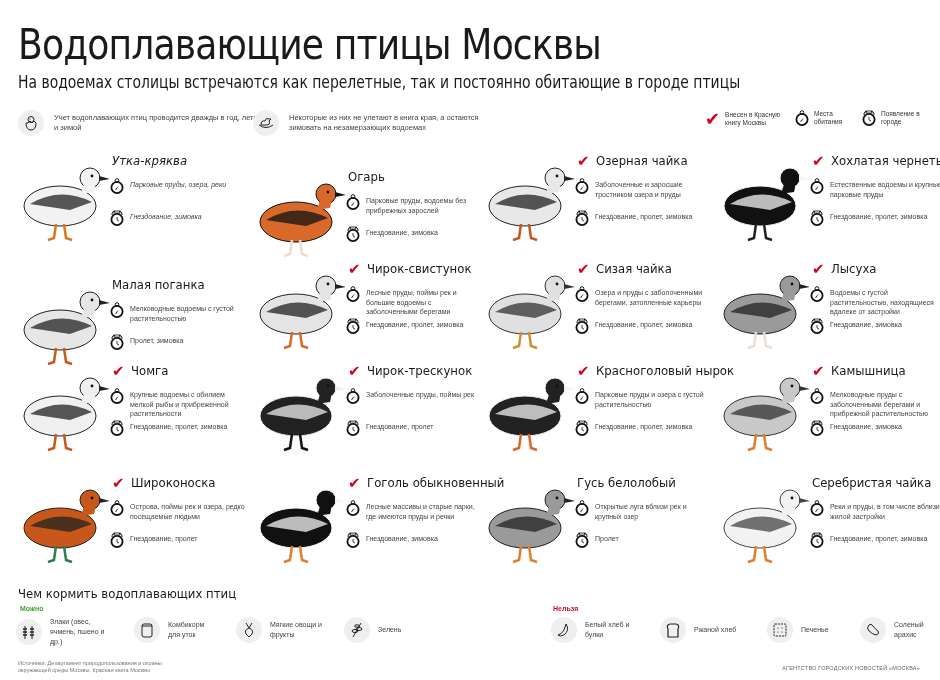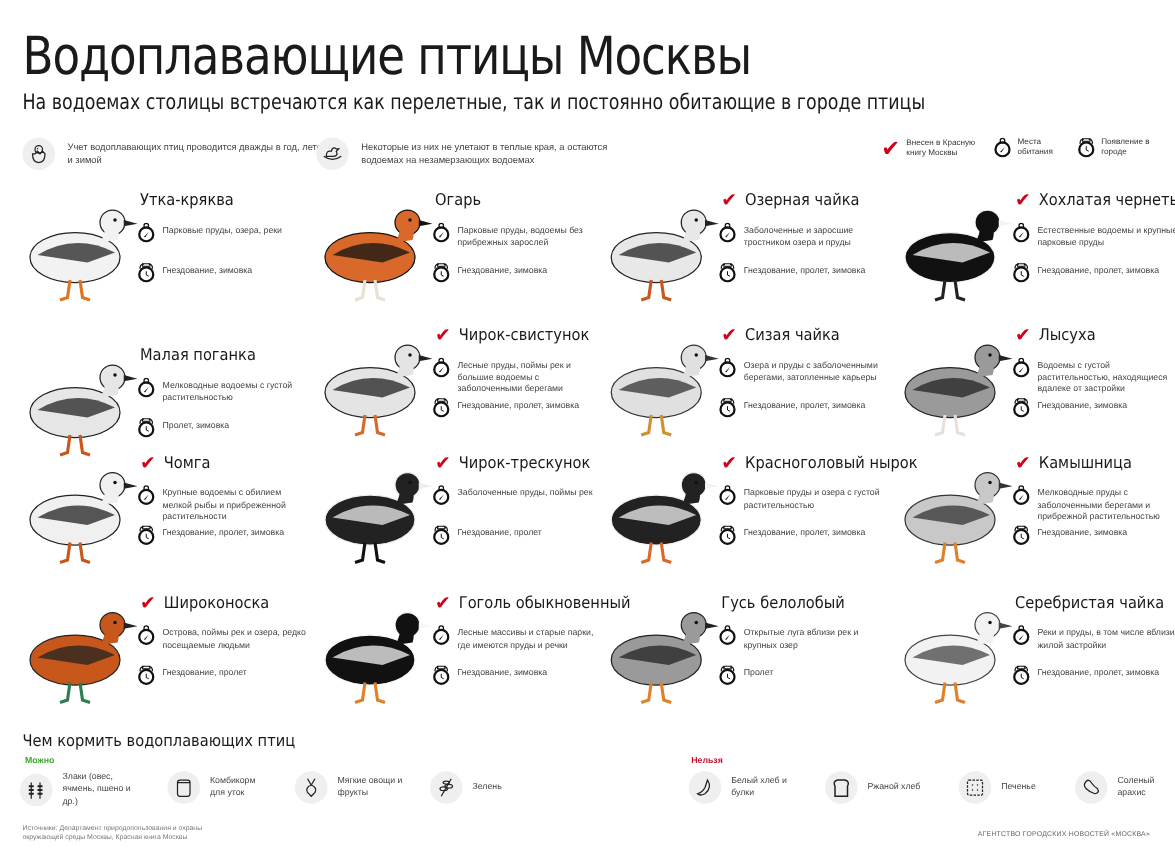--- a/index.html
+++ b/index.html
@@ -65,42 +65,42 @@
   </div>
   <div class="info-text">Учет водоплавающих птиц проводится дважды в год, летом и зимой</div>
 </div>
 <div class="info" style="left:253px;">
   <div class="info-ic">
     <svg width="16" height="14" viewBox="0 0 16 14">
         <path d="M1 9 Q8 14 15 9" fill="none" stroke="#222" stroke-width="1"></path>
         <path d="M3 9 Q3 4 7 5 Q8 1 11 3 L13 3 L11 5 Q13 9 8 9 Z" fill="none" stroke="#222" stroke-width="1"></path>
       </svg>
   </div>
-  <div class="info-text" style="width:220px">Некоторые из них не улетают в теплые края, а остаются водоемах на незамерзающих водоемах</div>
+  <div class="info-text" style="width:220px">Некоторые из них не улетают в книга края, а остаются зимовать на незамерзающих водоемах</div>
 </div>
 
 <div class="legend" style="left:705px;">
   <span class="check">✔</span>
   <span class="legend-text" style="width:58px">Внесен в Красную книгу Москвы</span>
 </div>
 <div class="legend" style="left:795px;">
   <svg class="ic">
       <use href="#compass"></use>
     </svg>
   <span class="legend-text" style="width:38px">Места обитания</span>
 </div>
 <div class="legend" style="left:862px;">
   <svg class="ic">
       <use href="#clock"></use>
     </svg>
   <span class="legend-text" style="width:40px">Появление в городе</span>
 </div>
 
 <div class="grid" id="grid">
-    <div class="card" style="left: 0px; top: 0px;">
+    <div class="card" style="left: 0px; top: 0px; font-style: italic;">
       <svg class="bird" viewBox="0 0 108 88">
         <ellipse cx="50" cy="50" rx="36" ry="20" fill="#f2f2f2" stroke="#222" stroke-width="1"></ellipse>
         <path d="M20 48 Q50 30 82 46 L60 54 Z" fill="#222" opacity="0.75"></path>
         <circle cx="80" cy="22" r="10" fill="#f2f2f2" stroke="#222" stroke-width="1"></circle>
         <path d="M74 28 Q72 36 70 38 L84 36 Q86 30 84 28 Z" fill="#f2f2f2"></path>
         <path d="M89 20 L100 23 L89 25 Z" fill="#222"></path>
         <circle cx="82" cy="20" r="1.4" fill="#111"></circle>
         <path d="M46 68 L44 82 L38 84 M54 68 L56 82 L62 84" fill="none" stroke="#e0751f" stroke-width="2.5"></path>
       </svg>
       <div class="bird-name-row">
@@ -113,21 +113,21 @@
         </svg>
         <span class="row-text">Парковые пруды, озера, реки</span>
       </div>
       <div class="row season">
         <svg class="ic">
           <use href="#clock"></use>
         </svg>
         <span class="row-text">Гнездование, зимовка</span>
       </div>
     </div>
-    <div class="card" style="left: 236px; top: 0px;">
+    <div class="card" style="left: 236px; top: 16px;">
       <svg class="bird" viewBox="0 0 108 88">
         <ellipse cx="50" cy="50" rx="36" ry="20" fill="#d8692a" stroke="#111" stroke-width="1"></ellipse>
         <path d="M20 48 Q50 30 82 46 L60 54 Z" fill="#111" opacity="0.75"></path>
         <circle cx="80" cy="22" r="10" fill="#d8692a" stroke="#111" stroke-width="1"></circle>
         <path d="M74 28 Q72 36 70 38 L84 36 Q86 30 84 28 Z" fill="#d8692a"></path>
         <path d="M89 20 L100 23 L89 25 Z" fill="#111"></path>
         <circle cx="82" cy="20" r="1.4" fill="#111"></circle>
         <path d="M46 68 L44 82 L38 84 M54 68 L56 82 L62 84" fill="none" stroke="#e8e0d0" stroke-width="2.5"></path>
       </svg>
       <div class="bird-name-row">

